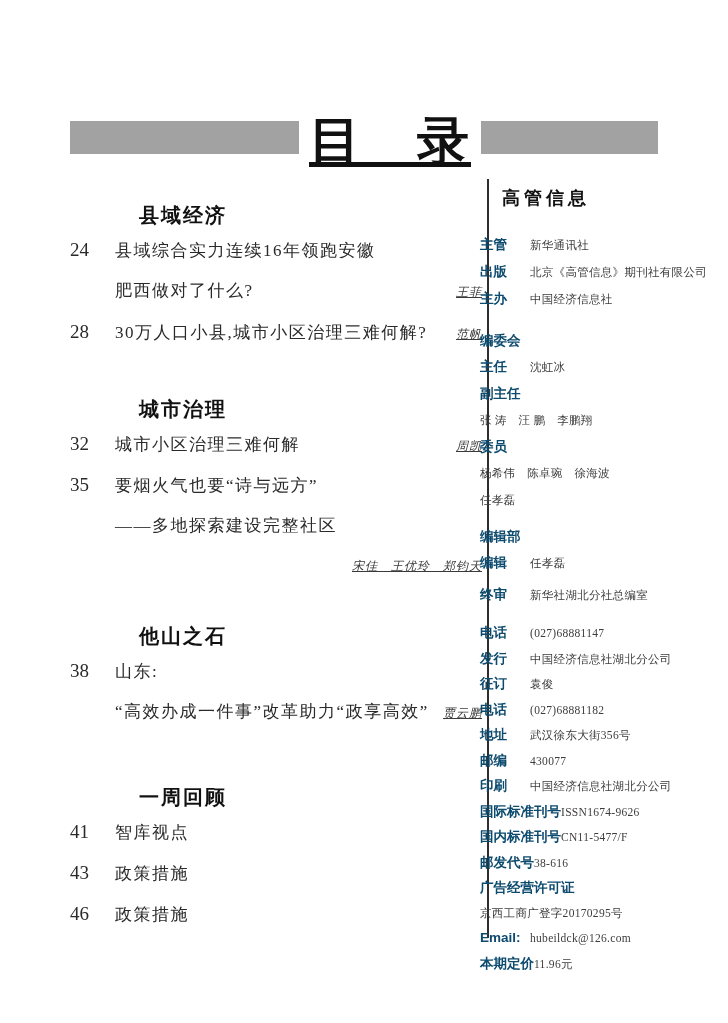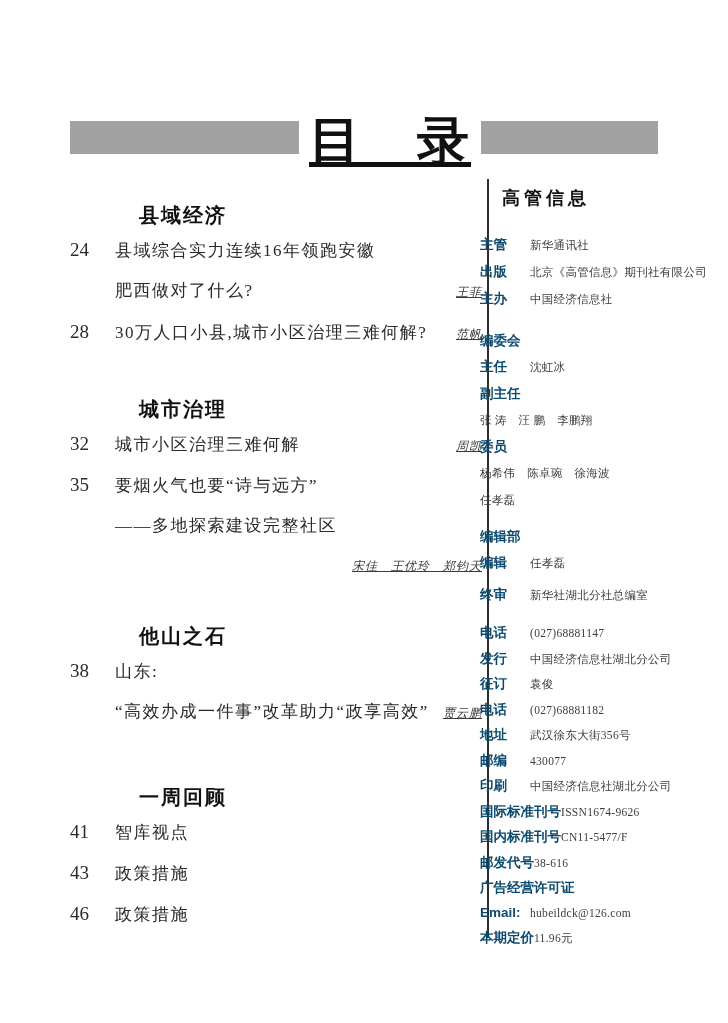--- a/index.html
+++ b/index.html
@@ -197,18 +197,19 @@
         <div class="m-row"><span class="m-label">发行</span><span class="m-value">中国经济信息社湖北分公司</span></div>
         <div class="m-row"><span class="m-label">征订</span><span class="m-value">袁俊</span></div>
         <div class="m-row"><span class="m-label">电话</span><span class="m-value">(027)68881182</span></div>
         <div class="m-row"><span class="m-label">地址</span><span class="m-value">武汉徐东大街356号</span></div>
         <div class="m-row"><span class="m-label">邮编</span><span class="m-value">430077</span></div>
         <div class="m-row"><span class="m-label">印刷</span><span class="m-value">中国经济信息社湖北分公司</span></div>
         <div class="m-row"><span class="m-label">国际标准刊号</span><span class="m-value">ISSN1674-9626</span></div>
         <div class="m-row"><span class="m-label">国内标准刊号</span><span class="m-value">CN11-5477/F</span></div>
         <div class="m-row"><span class="m-label">邮发代号</span><span class="m-value">38-616</span></div>
         <div class="m-row"><span class="m-label">广告经营许可证</span></div>
+        <div class="m-row"><span class="m-value">京西工商广登字20170295号</span></div>
         <div class="m-row"><span class="m-label">Email:</span><span class="m-value">hubeildck@126.com</span></div>
         <div class="m-row"><span class="m-label">本期定价</span><span class="m-value">11.96元</span></div>
       </div>
     </div>
 
 </div>
 
 </body></html>

